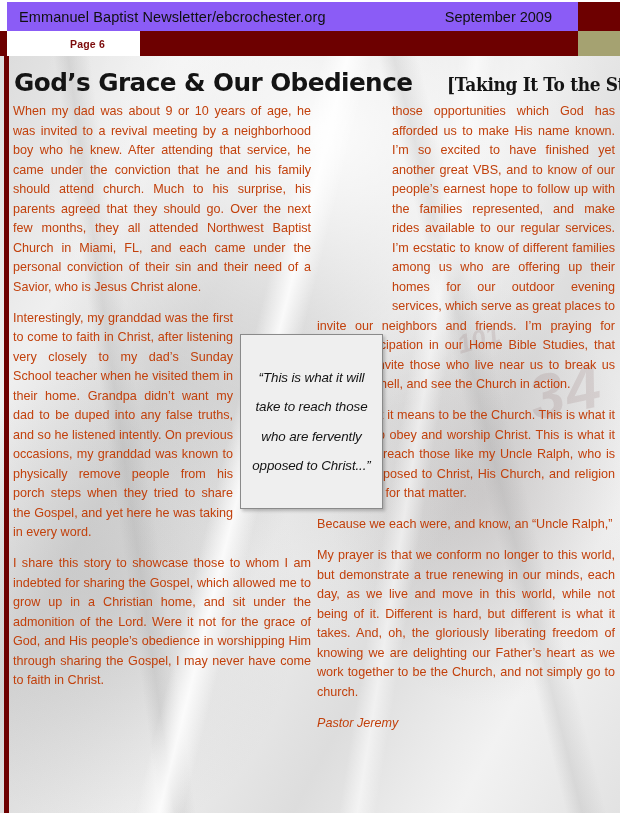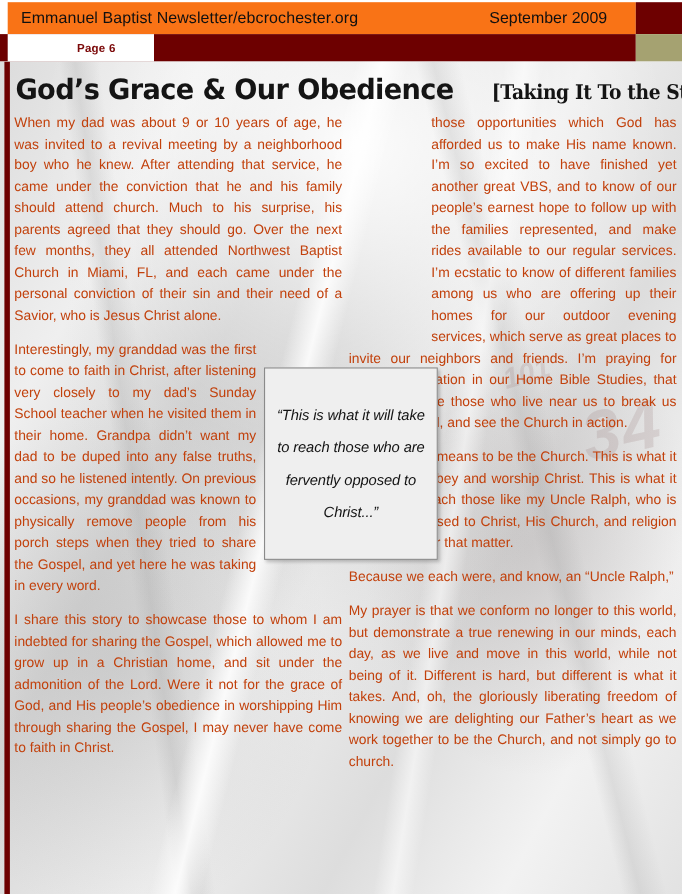--- a/index.html
+++ b/index.html
@@ -31,21 +31,21 @@
     top: 0;
     width: 620px;
     height: 32px;
   }
   .masthead-bar {
     position: absolute;
     left: 7px;
     top: 2px;
     width: 571px;
     height: 29px;
-    background: #f97316;
+    background: #8b5cf6;
     display: flex;
     align-items: center;
   }
   .masthead-title {
     font-size: 14.5px;
     color: #101010;
     padding-left: 12px;
     letter-spacing: 0.1px;
     white-space: nowrap;
   }
@@ -255,21 +255,21 @@
     height: 198px;
     shape-outside: inset(0);
     margin-top: 0px;
   }
 
   
   .pullquote {
     position: absolute;
     left: 240px;
     top: 278px;
-    width: 158px;
+    width: 143px;
     height: 175px;
     background: #efefef;
     border: 1px solid #8a8a8a;
     box-shadow: 2px 2px 3px rgba(0,0,0,0.22);
     z-index: 8;
     display: flex;
     flex-direction: column;
     align-items: center;
     justify-content: center;
     padding: 8px 9px;
@@ -328,20 +328,21 @@
     </div>
 
     <div class="col col-right">
       <p>
         <span class="float-right-gap"></span>
         <span>those opportunities which God has afforded us to make His name known.  I’m so excited to have finished yet another great VBS, and to know of our people’s earnest hope to follow up with the families represented, and make rides available to our regular services.  I’m ecstatic to know of different families among us who are offering up their homes for our outdoor evening services, which serve as great places to invite our neighbors and friends.  I’m praying for 100% participation in our Home Bible Studies, that we might invite those who live near us to break us out of our shell, and see the Church in action.</span>
       </p>
       <p>This is what it means to be the Church.  This is what it looks like to obey and worship Christ.  This is what it will take to reach those like my Uncle Ralph, who is fervently opposed to Christ, His Church, and religion of any type, for that matter.</p>
       <p>Because we each were, and know, an “Uncle Ralph,”</p>
       <p>My prayer is that we conform no longer to this world, but demonstrate a true renewing in our minds, each day, as we live and move in this world, while not being of it.  Different is hard, but different is what it takes.  And, oh, the gloriously liberating freedom of knowing we are delighting our Father’s heart as we work together to be the Church, and not simply go to church.</p>
+      <p class="byline">Pastor Jeremy</p>
     </div>
 
     <div class="pullquote">
       <span class="pullquote-text">“This is what it will take to reach those who are fervently opposed to Christ...”</span>
     </div>
 
   </div>
 </div>
 
 </body></html>

